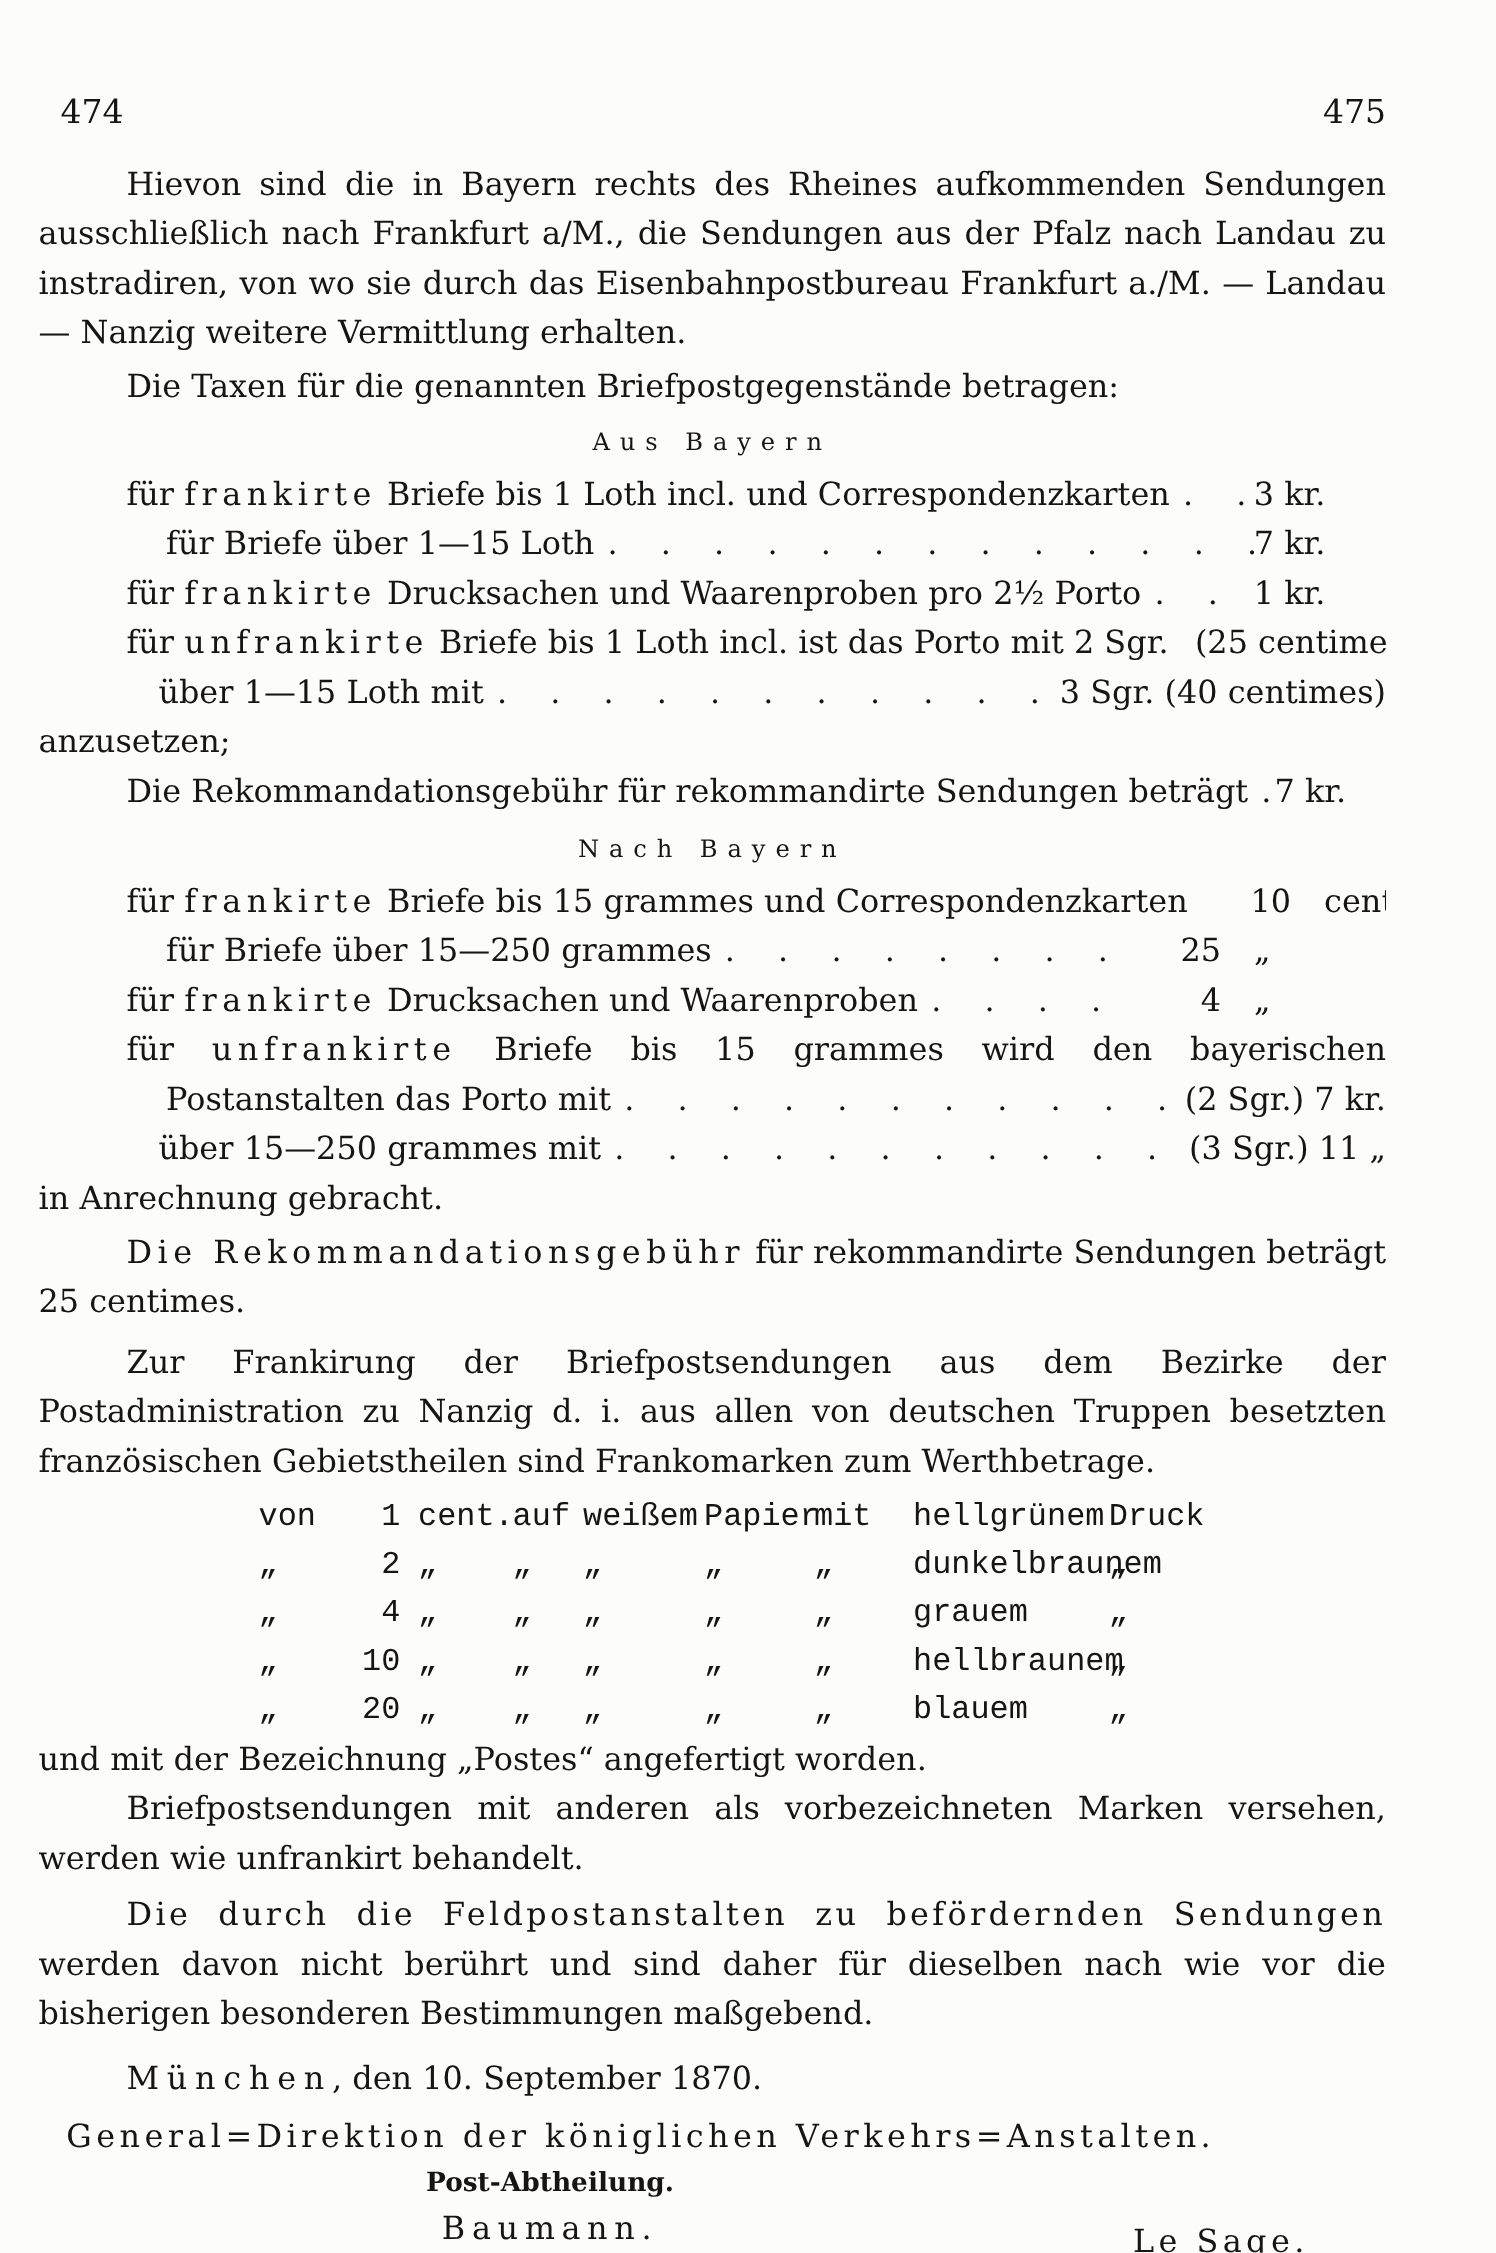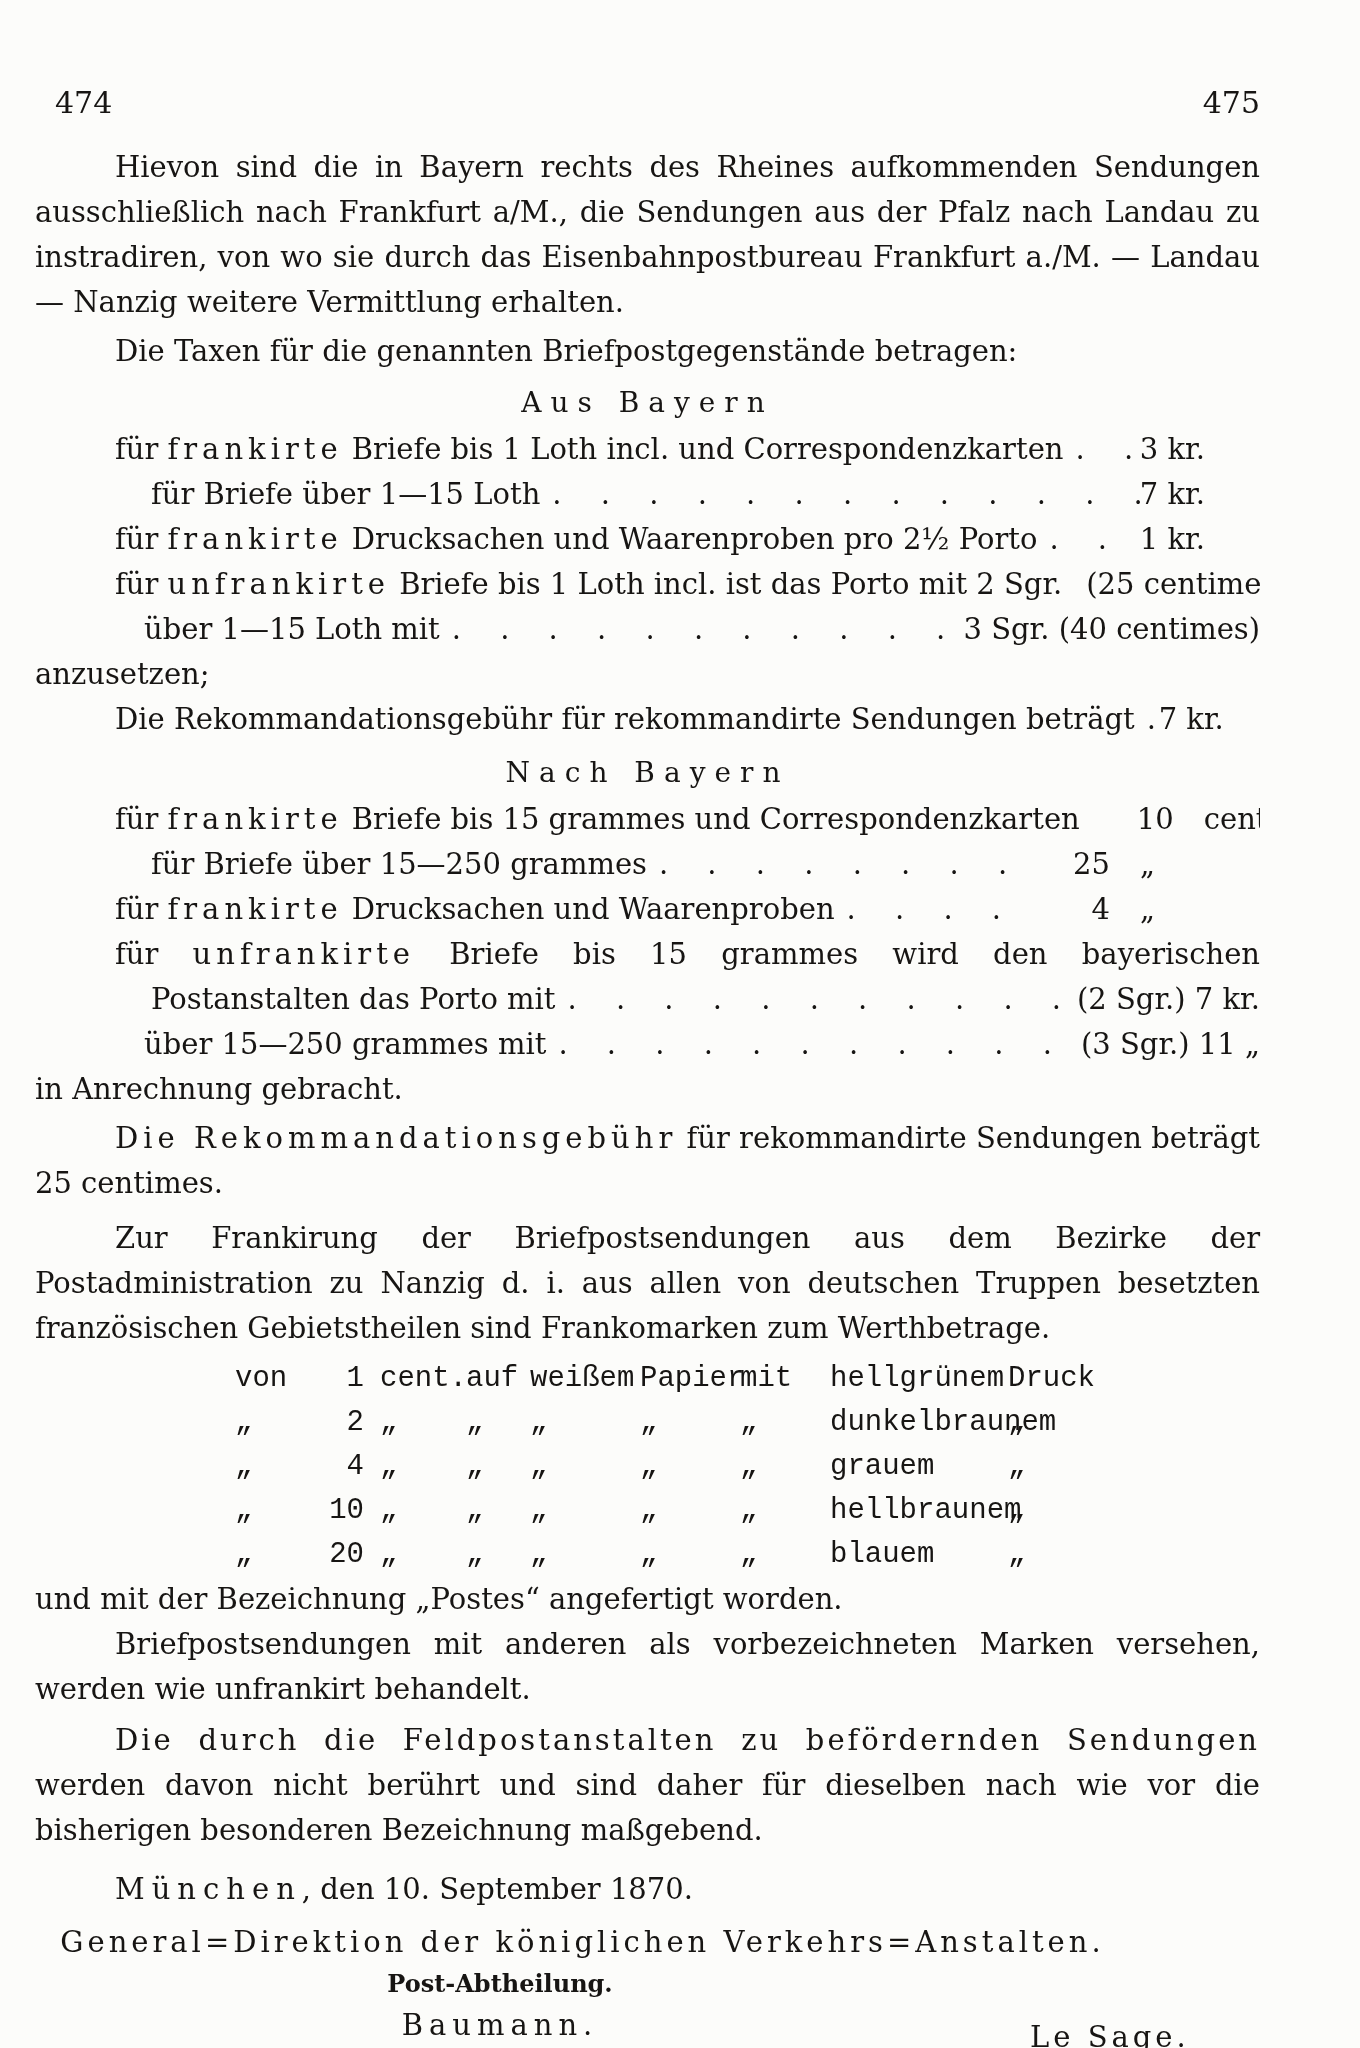--- a/index.html
+++ b/index.html
@@ -17,21 +17,21 @@
   .pagenums { display:flex; justify-content:space-between; padding-left:20px; margin-bottom:20px; font-size:30px; }
 
   
   .para { text-align:justify; }
   .indent { text-indent:80px; }
   .p1 { margin-bottom:4px; }
   .sp  { letter-spacing:5px; }
   .sp2 { letter-spacing:3px; }
 
   
-  .h-sec { font-size:28px; font-weight:normal; text-align:center; letter-spacing:9px; margin:6px 0 2px; }
+  .h-sec { font-size:22px; font-weight:normal; text-align:center; letter-spacing:9px; margin:6px 0 2px; }
   .h-nach { margin-top:8px; }
 
   
   .rate { display:flex; align-items:flex-end; overflow:hidden; }
   .ml1 { margin-left:80px; }
   .ml2 { margin-left:116px; }
   .ml3 { margin-left:109px; }
   .lbl { white-space:nowrap; }
   .leader { flex:1 1 0; overflow:hidden; white-space:nowrap; letter-spacing:15px; padding:0 12px; }
   .noleader .leader { visibility:hidden; }
@@ -227,21 +227,21 @@
       <span class="st-c7">„</span>
       <span class="st-c8">blauem</span>
       <span class="st-c9">„</span>
     </div>
   </div>
 
   <p class="para">und mit der Bezeichnung „Postes“ angefertigt worden.</p>
 
   <p class="para indent">Briefpostsendungen mit anderen als vorbezeichneten Marken versehen, werden wie unfrankirt behandelt.</p>
 
-  <p class="para indent p-feld"><span class="sp2">Die durch die Feldpostanstalten zu befördernden Sendungen</span><span> werden davon nicht berührt und sind daher für dieselben nach wie vor die bisherigen besonderen Bezeichnung maßgebend.</span></p>
+  <p class="para indent p-feld"><span class="sp2">Die durch die Feldpostanstalten zu befördernden Sendungen</span><span> werden davon nicht berührt und sind daher für dieselben nach wie vor die bisherigen besonderen Bestimmungen maßgebend.</span></p>
 
   <p class="dateline"><span class="d-sp">München</span><span>, den 10. September 1870.</span></p>
 
   <div class="sig1">General=Direktion der königlichen Verkehrs=Anstalten.</div>
   <div class="sig2">Post-Abtheilung.</div>
   <div class="sig3">
     <span>Baumann.</span>
     <span class="lesage">Le Sage.</span>
   </div>
 

